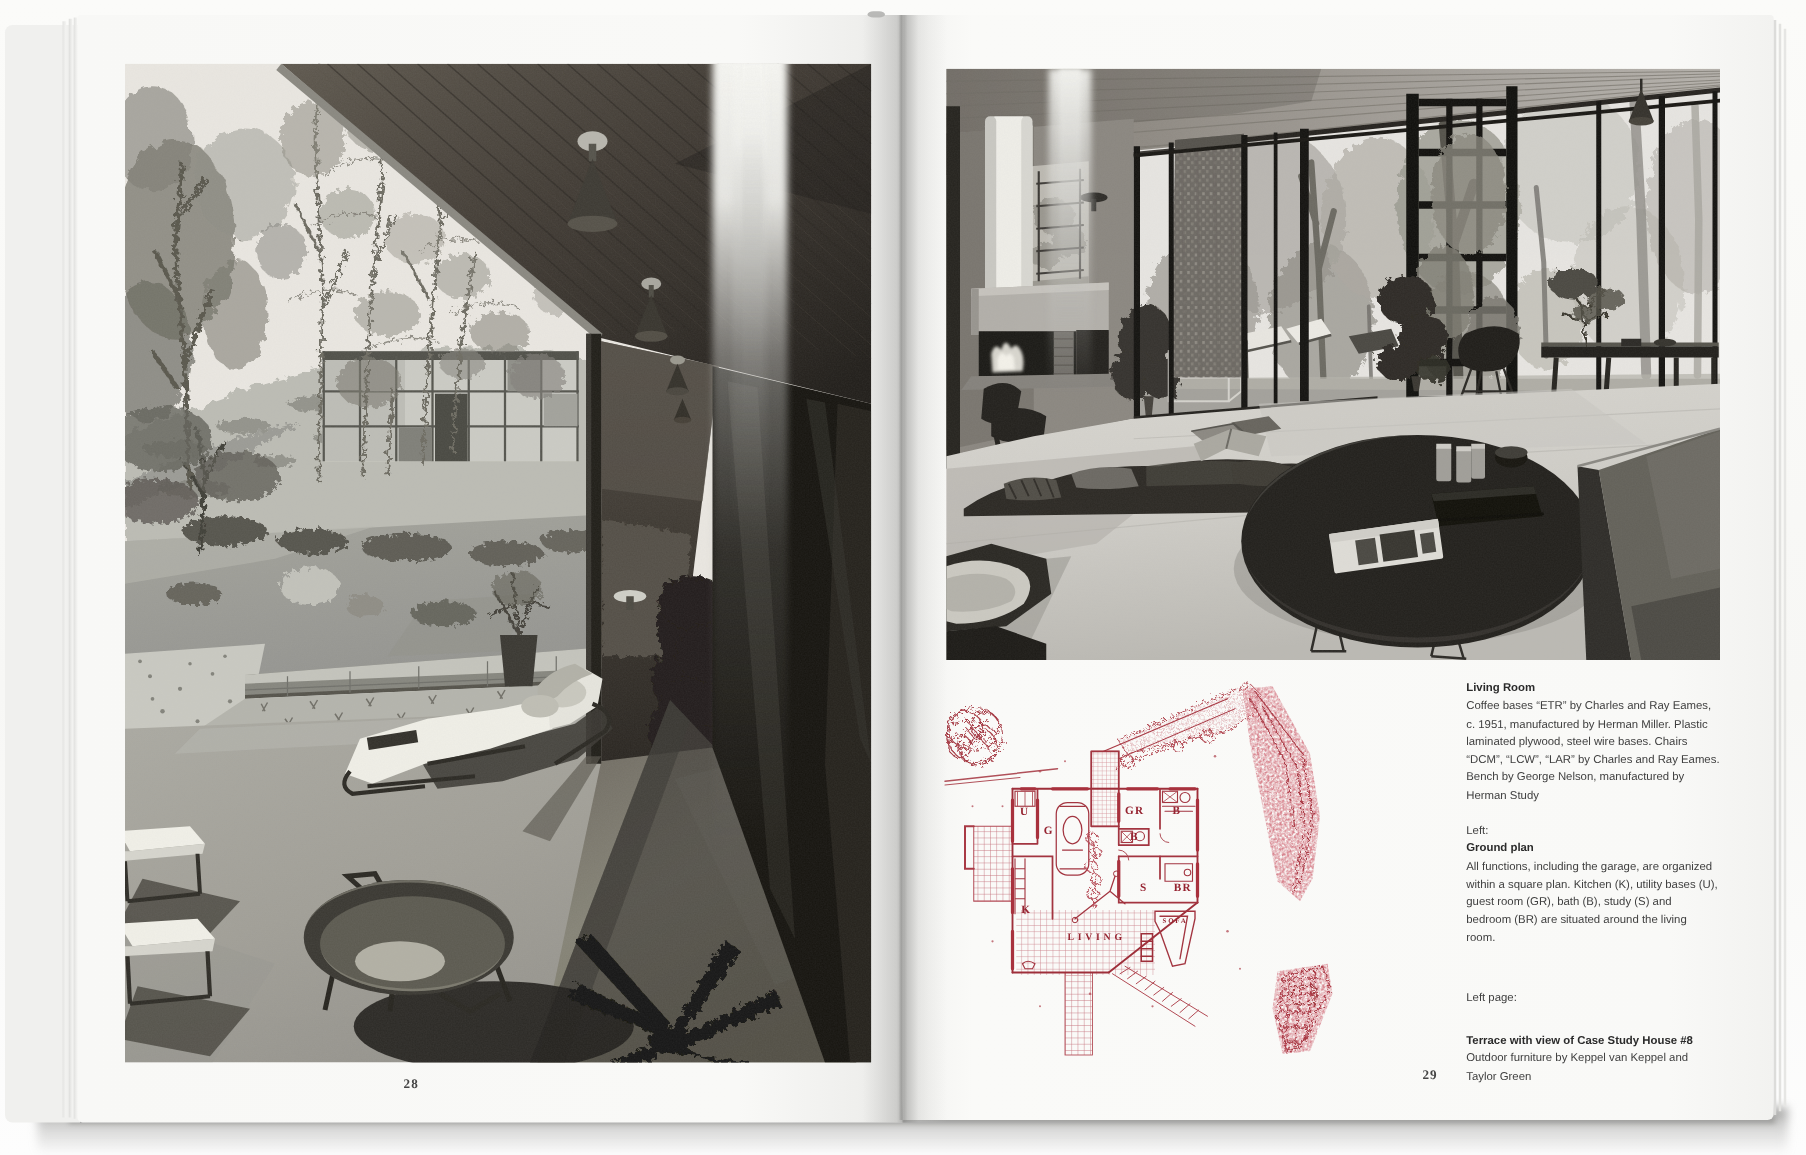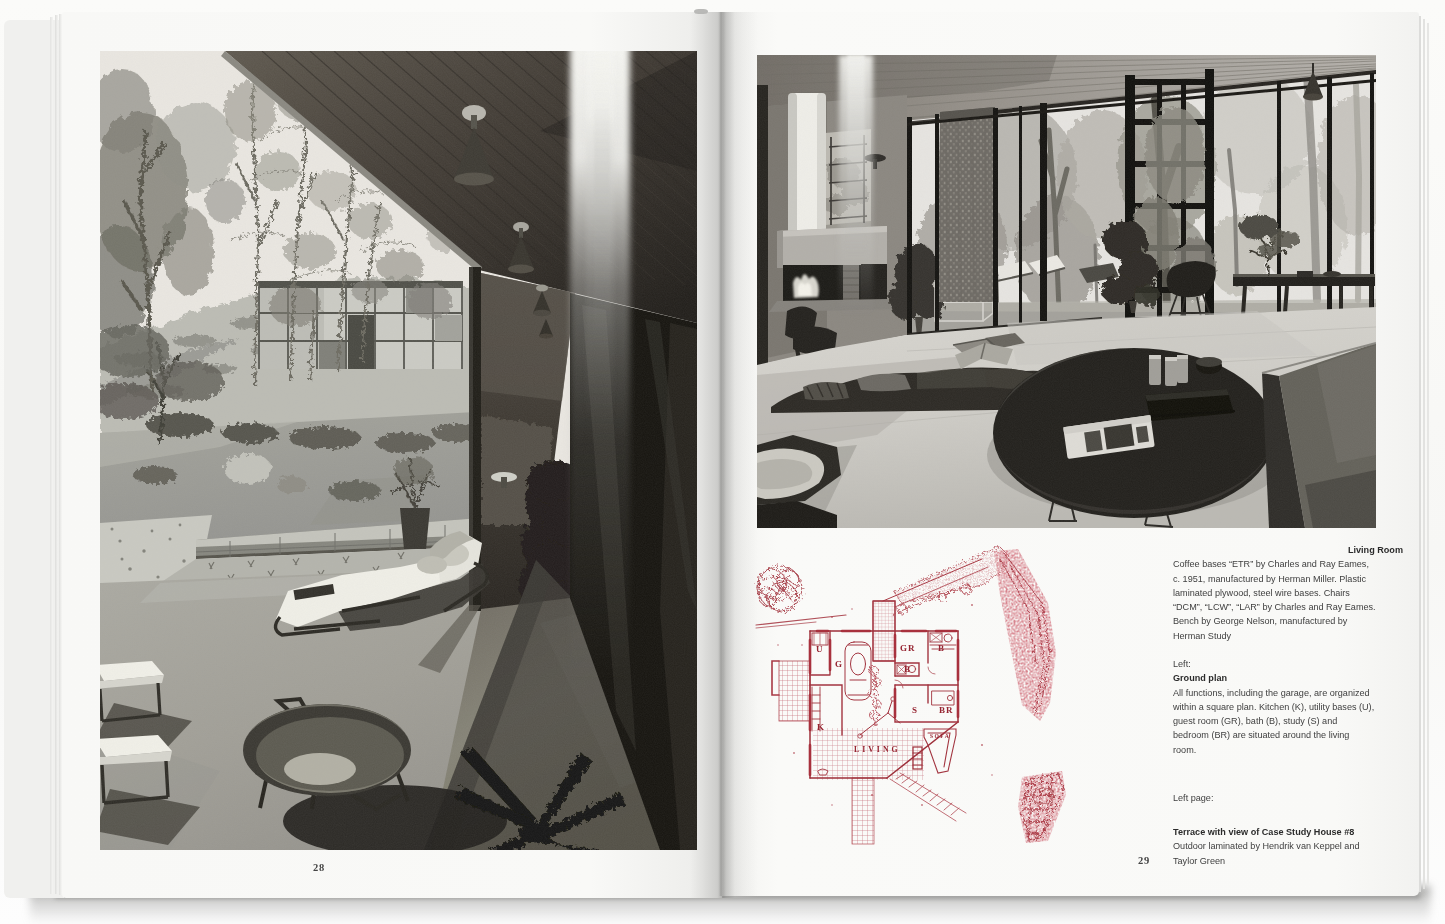--- a/index.html
+++ b/index.html
@@ -925,41 +925,41 @@
 <g filter="url(#scribble)" fill="none" stroke="#b24a54" stroke-width="0.9">
   <circle cx="160" cy="64" r="5"></circle>
   <circle cx="200" cy="52" r="4"></circle>
   <circle cx="224" cy="44" r="5"></circle>
   <path d="M150,70 Q180,56 228,40"></path>
 </g>
 </g>
 </svg>
 </div>
 
-<div class="abs" style="left:303px;top:862px;width:32px;text-align:center;font-family:'Liberation Serif',serif;font-size:10.5px;font-weight:bold;color:#454545;letter-spacing:0.8px;">28</div>
+<div class="abs" style="left:303px;top:862px;width:32px;text-align:right;font-family:'Liberation Serif',serif;font-size:10.5px;font-weight:bold;color:#454545;letter-spacing:0.8px;">28</div>
 
 <div class="abs" style="left:1138px;top:855px;width:32px;font-family:'Liberation Serif',serif;font-size:10.5px;font-weight:bold;color:#454545;letter-spacing:0.8px;">29</div>
 
 <div class="abs" style="left:1173px;top:543px;width:230px;font-size:9.1px;line-height:14.25px;color:#404040;white-space:nowrap;">
 
-  <div style="font-weight:bold;color:#2b2b2b;text-align:right;">Living Room</div>
+  <div style="font-weight:bold;color:#2b2b2b;">Living Room</div>
   <div>Coffee bases “ETR” by Charles and Ray Eames,</div>
   <div>c. 1951, manufactured by Herman Miller. Plastic</div>
   <div>laminated plywood, steel wire bases. Chairs</div>
   <div>“DCM”, “LCW”, “LAR” by Charles and Ray Eames.</div>
   <div>Bench by George Nelson, manufactured by</div>
   <div>Herman Study</div>
   <div style="height:14.25px;"></div>
 
   <div>Left:</div>
   <div style="font-weight:bold;color:#2b2b2b;">Ground plan</div>
   <div>All functions, including the garage, are organized</div>
   <div>within a square plan. Kitchen (K), utility bases (U),</div>
   <div>guest room (GR), bath (B), study (S) and</div>
   <div>bedroom (BR) are situated around the living</div>
   <div>room.</div>
   <div style="height:34px;"></div>
 
   <div>Left page:</div>
   <div style="font-weight:bold;color:#2b2b2b;margin-top:20px;">Terrace with view of Case Study House #8</div>
-  <div>Outdoor laminated by Hendrik van Keppel and</div>
+  <div>Outdoor furniture by Keppel van Keppel and</div>
   <div>Taylor Green</div>
 </div>
 
 </body></html>

